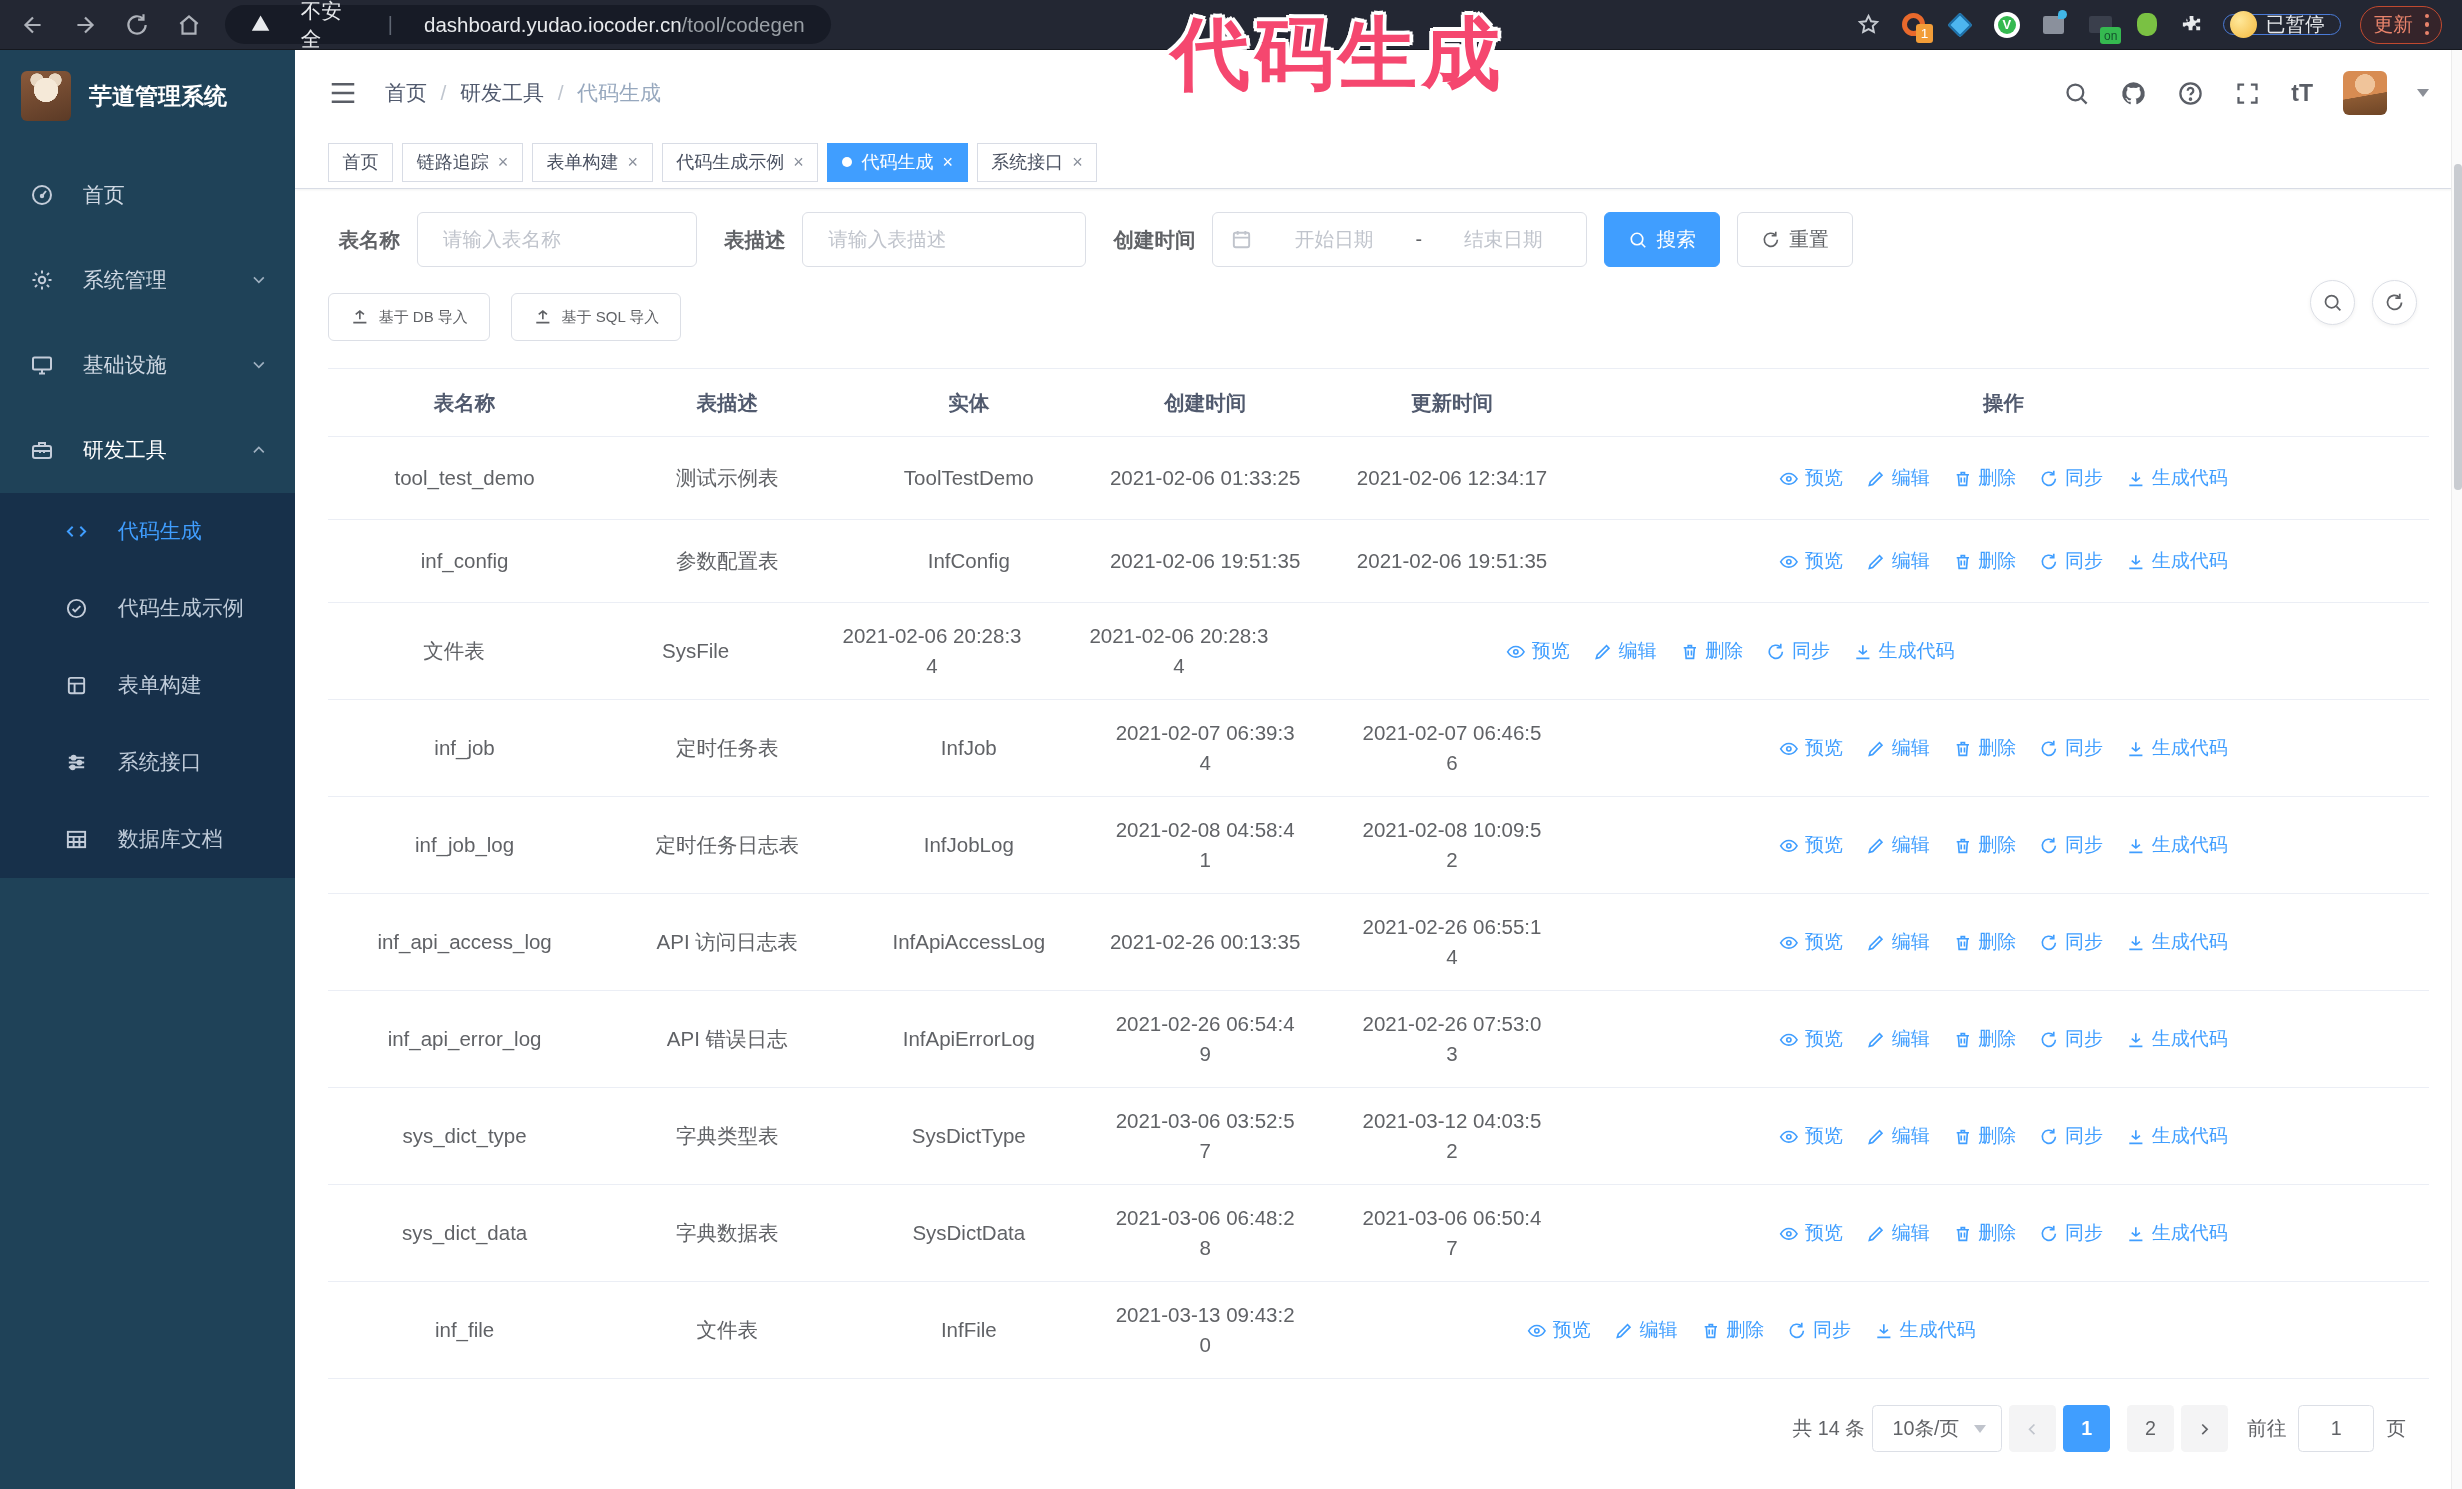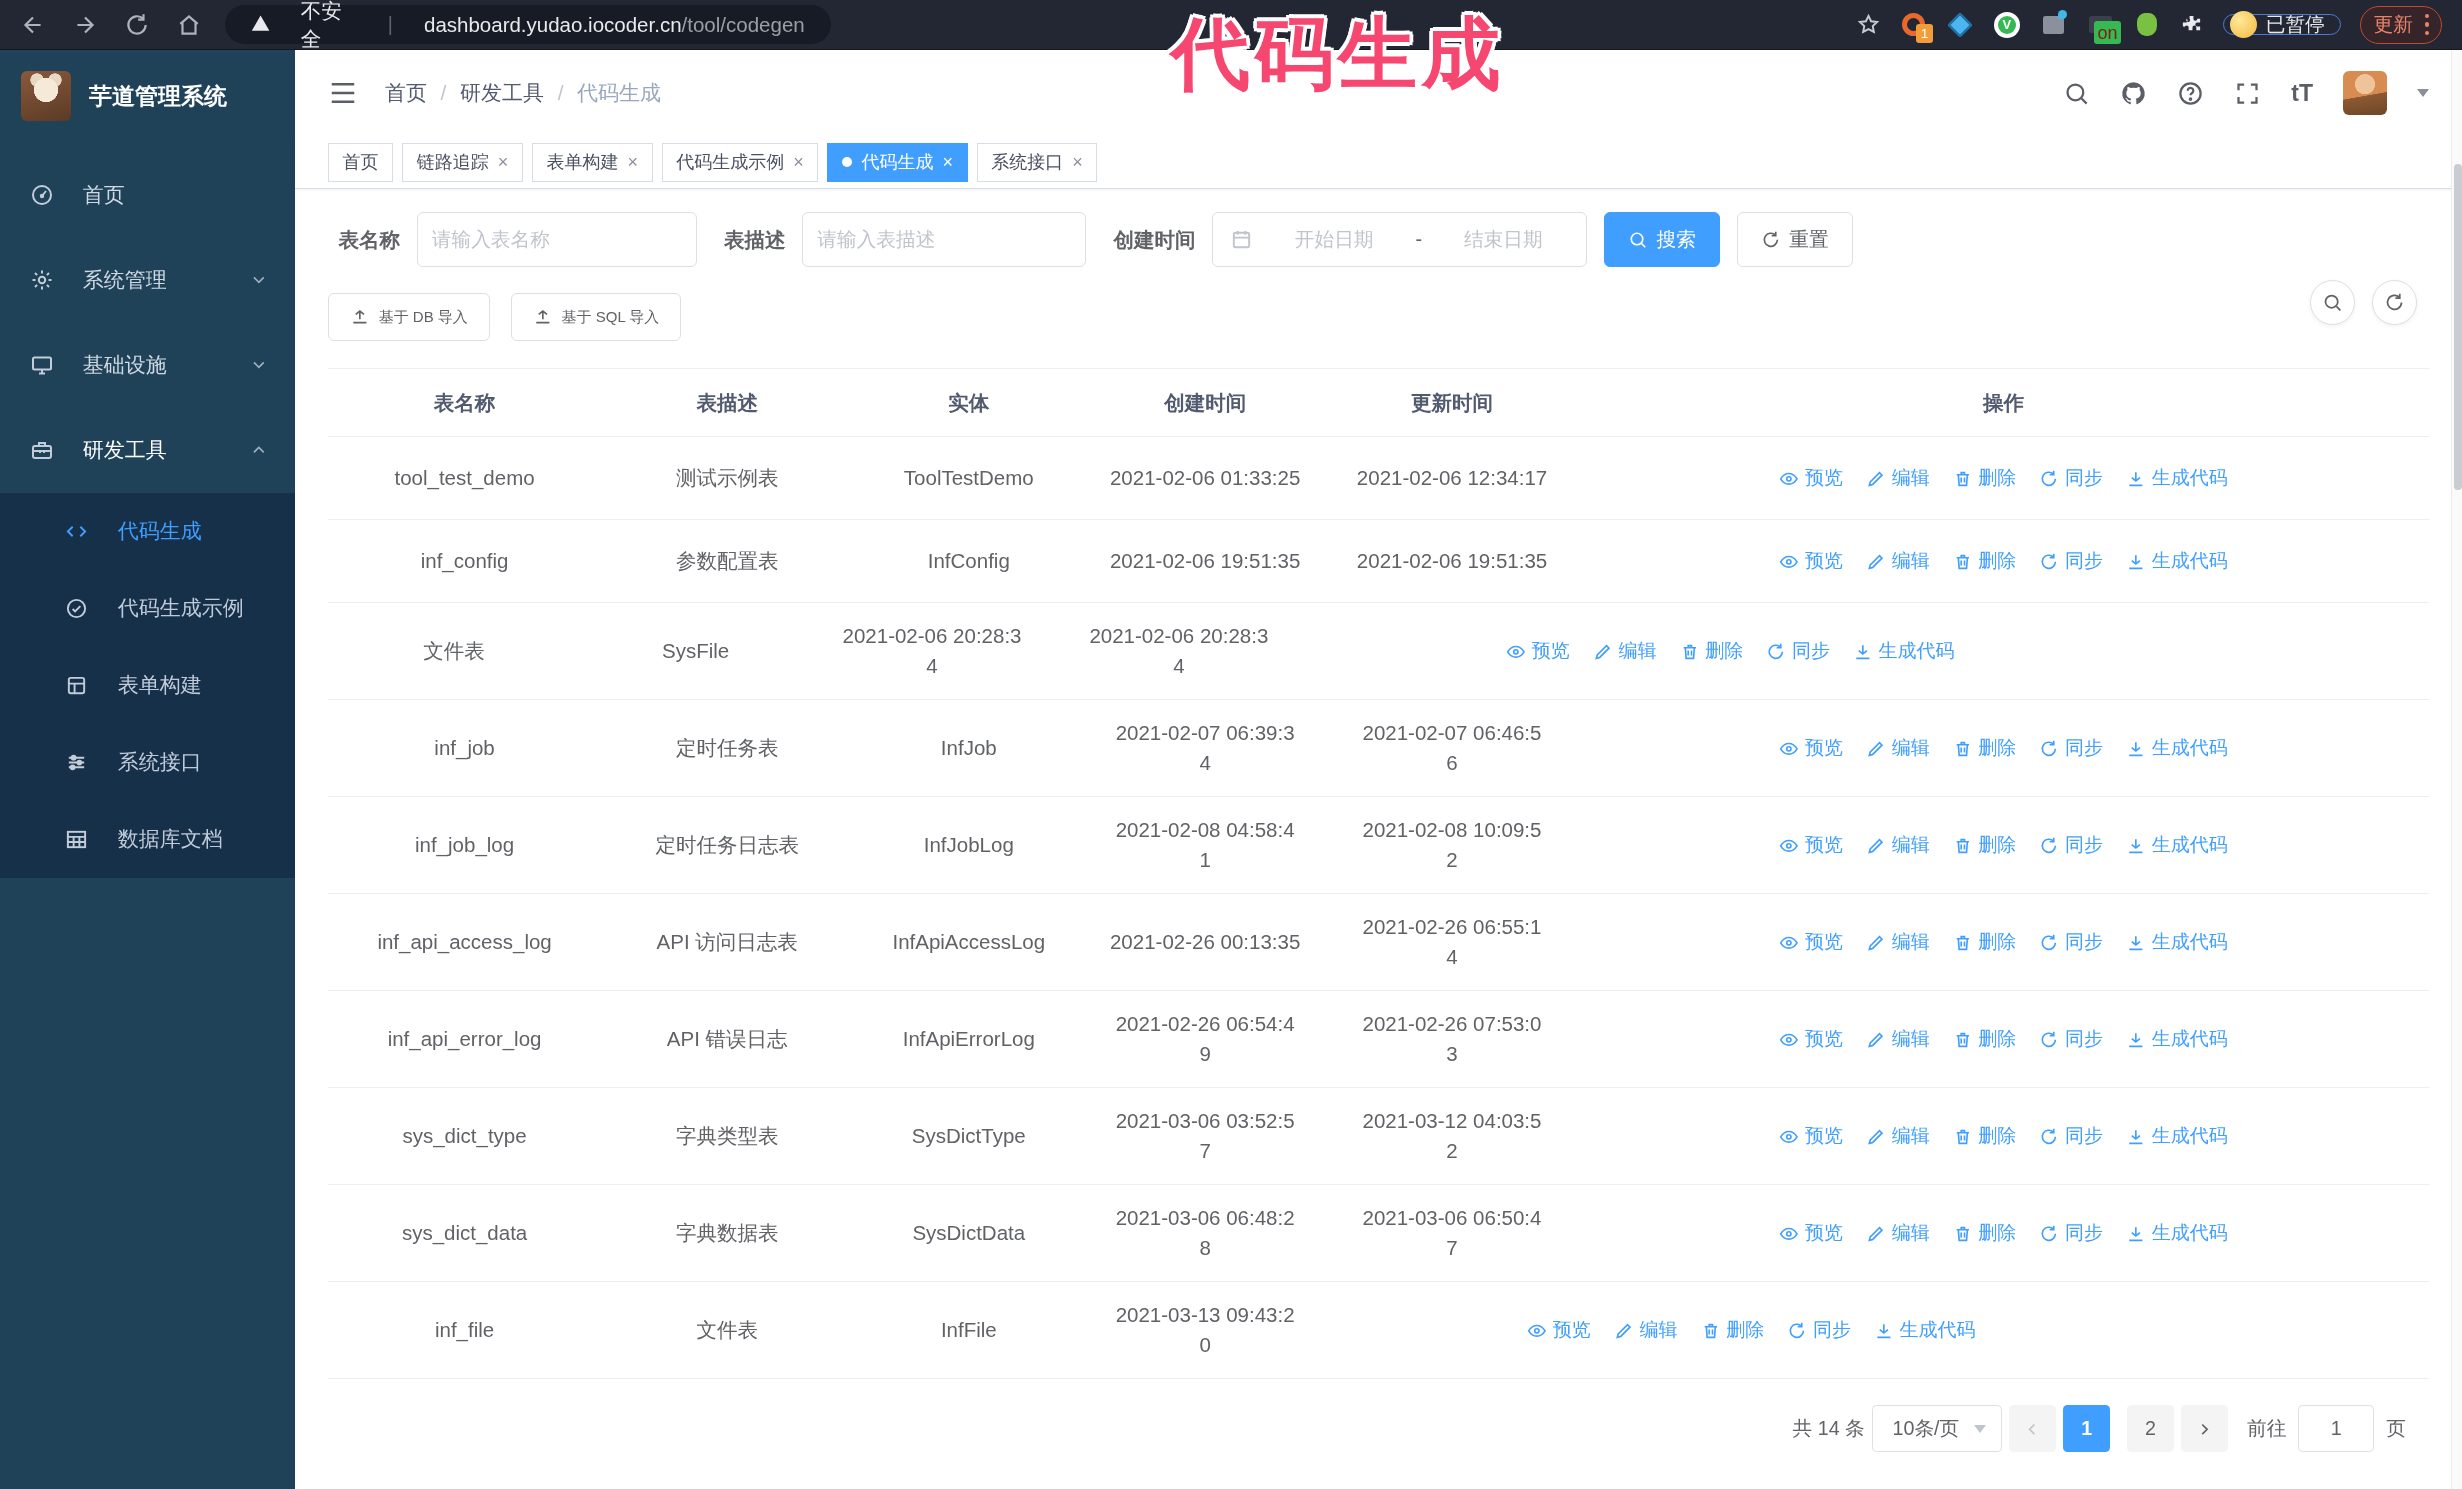--- a/index.html
+++ b/index.html
@@ -11,21 +11,21 @@
   .bnav { color:#b8bcc4; display:flex; align-items:center; gap:26px; }
   .bnav .bico { width:26px; height:26px; color:#aeb2ba; }
   .url-pill { display:flex; align-items:center; gap:31px; background:#171b26; border-radius:25px; height:39px; padding:0 26px; width:606px; color:#e8eaed; font-size:20.5px; }
   .url-pill .warn { width:21px; height:21px; color:#e8eaed; }
   .url-sep { color:#5f6672; font-size:19.7px; }
   .url-domain { color:#e8eaed; }
   .url-path { color:#9aa0a6; }
   .chrome-right { margin-left:auto; display:flex; align-items:center; gap:19.7px; }
   .ext { width:27px; height:27px; position:relative; display:flex; align-items:center; justify-content:center; }
   .badge1 { position:absolute; bottom:-4.5px; right:-6px; background:#f29d38; color:#fff; font-size:13.6px; line-height:1; padding:2.3px 4.5px; border-radius:3px; }
-  .badge-on { position:absolute; bottom:-6px; right:-7.6px; background:#35b950; color:#7f1d1d; font-size:18px; line-height:1; padding:2.3px 3.8px; border-radius:3px; }
+  .badge-on { position:absolute; bottom:-6px; right:-7.6px; background:#35b950; color:#14532d; font-size:12px; line-height:1; padding:2.3px 3.8px; border-radius:3px; }
   .ring { width:23px; height:23px; border:5.3px solid #e8692c; border-radius:50%; }
   .gem { width:18px; height:18px; background:#4db6f0; transform:rotate(45deg); border-radius:3px; box-shadow:0 0 0 2.3px #1d6fa8 inset; }
   .vcircle { width:26px; height:26px; background:#fff; border-radius:50%; display:flex; align-items:center; justify-content:center; }
   .vcircle i { width:18px; height:18px; background:#35b950; border-radius:50%; color:#fff; font-style:normal; font-size:13px; display:flex; align-items:center; justify-content:center; font-weight:bold; }
   .gridico { width:21px; height:18px; background:#8a909c; border-radius:2.3px; position:relative; }
   .gridico::after { content:""; position:absolute; top:-6px; right:-3px; width:9px; height:9px; background:#41b7e8; border-radius:50% 50% 50% 0; }
   .darkico { width:23px; height:16.7px; background:#3a3f4c; border-radius:2.3px; box-shadow:0 -4.5px 0 0 #2c3midnight; }
   .creature { width:19.7px; height:23px; background:#7ac143; border-radius:40% 40% 45% 45%; }
   .puzzle { width:23px; height:23px; color:#e8eaed; }
   .star-ico { width:23px; height:23px; color:#c7cbd2; }
@@ -84,21 +84,21 @@
   .tag .dot { width:10.6px; height:10.6px; border-radius:50%; background:#fff; display:none; }
   .tag .x { font-size:18px; color:#8a909c; line-height:1; }
   .tag.active { background:#409eff; border-color:#409eff; color:#fff; }
   .tag.active .dot { display:block; }
   .tag.active .x { color:#fff; }
 
   
   .content { flex:1; padding:23px 33px 0 33px; position:relative; }
   .filter-row { display:flex; align-items:center; gap:16.7px; }
   .f-label { font-size:20.5px; color:#606266; font-weight:bold; margin-left:10.6px; }
-  .f-input { height:55px; border:0.8px solid #dcdfe6; border-radius:6px; display:flex; align-items:center; padding:0 14px; }
+  .f-input { height:55px; border:0.8px solid #dcdfe6; border-radius:6px; display:flex; align-items:center; padding:0 25px; }
   .f-input input { border:none; outline:none; font-size:19.7px; color:#606266; width:100%; background:transparent; font-family:inherit; }
   .f-input input::placeholder { color:#c0c4cc; }
   .w-name { width:280px; } .w-desc { width:284px; }
   .date-box { width:375px; height:55px; border:0.8px solid #dcdfe6; border-radius:6px; display:flex; align-items:center; padding:0 16.7px; gap:15px; color:#c0c4cc; font-size:19.7px; }
   .date-box .cal { width:23px; height:23px; color:#c0c4cc; }
   .date-box .ph { flex:1; text-align:center; }
   .date-box .dash { color:#606266; }
   .btn { height:55px; border-radius:6px; font-size:19.7px; display:inline-flex; align-items:center; justify-content:center; gap:9px; cursor:pointer; border:0.8px solid #dcdfe6; background:#fff; color:#606266; padding:0 23px; }
   .btn .bsvg { width:19.7px; height:19.7px; }
   .btn.primary { background:#409eff; border-color:#409eff; color:#fff; }

